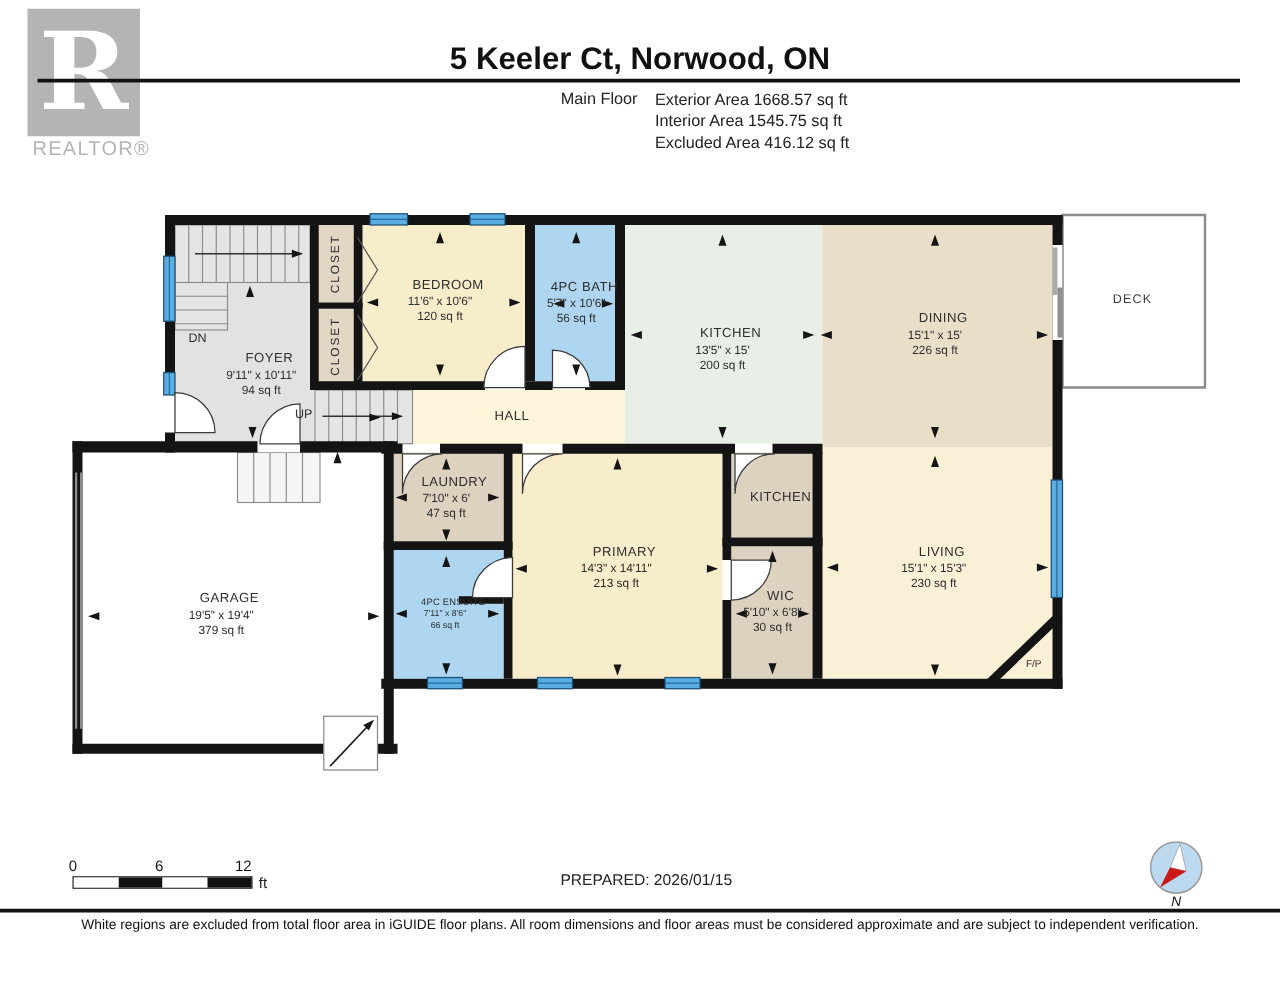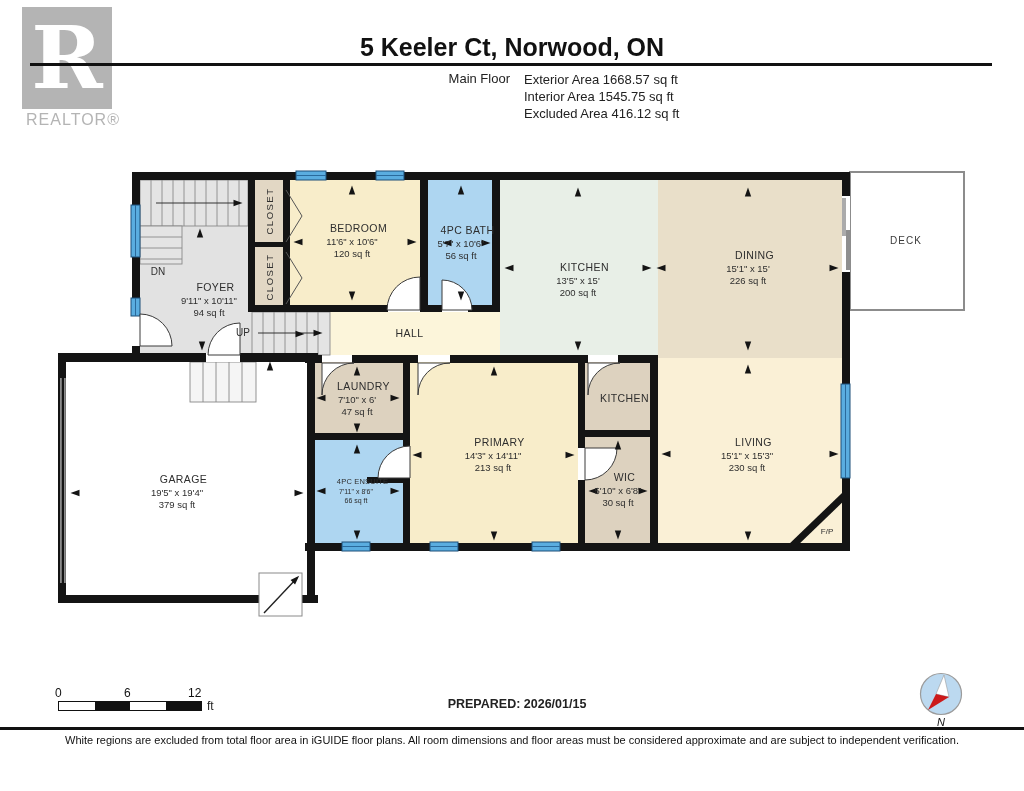--- a/index.html
+++ b/index.html
@@ -29,21 +29,21 @@
           letter-spacing:1.5px;color:#2e2e2e;z-index:3;white-space:nowrap;}
   .tinylabel{position:absolute;transform:translate(-50%,-50%);font-size:10px;color:#2e2e2e;z-index:3;}
   .fp-label{position:absolute;transform:translate(-50%,-50%);font-size:8px;color:#2e2e2e;z-index:3;}
   .deck-label{position:absolute;transform:translate(-50%,-50%);font-size:10px;letter-spacing:1px;color:#3a3a3a;z-index:3;}
   
   .scale-num{position:absolute;font-size:12px;color:#111;z-index:3;}
   .scale-bar{position:absolute;left:58px;top:701px;width:142px;height:8px;border:1px solid #111;
              display:flex;z-index:3;}
   .scale-bar i{display:block;height:100%;flex:1;}
   .scale-ft{position:absolute;left:207px;top:699px;font-size:12px;z-index:3;}
-  .prepared{position:absolute;left:0;right:0;top:697px;text-align:center;font-size:12.5px;font-weight:bold;z-index:3;padding-left:10px;}
+  .prepared{position:absolute;left:0;right:0;top:697px;text-align:center;font-size:12.5px;font-weight:normal;z-index:3;padding-left:10px;}
   .watermark{position:absolute;left:0;right:0;top:710px;text-align:center;font-size:25px;font-weight:bold;
              letter-spacing:1px;color:#d7d7d7;z-index:1;}
   .bottom-rule{position:absolute;left:0;right:0;top:727px;height:2.5px;background:#111;z-index:2;}
   .disclaimer{position:absolute;left:0;right:0;top:734px;text-align:center;font-size:11px;color:#111;z-index:3;}
   .compass{position:absolute;left:905px;top:668px;width:72px;height:66px;z-index:3;}
   .compass-n{position:absolute;left:0;top:48px;width:72px;text-align:center;font-size:11px;font-style:italic;color:#111;}
 </style>
 </head>
 <body>
 

